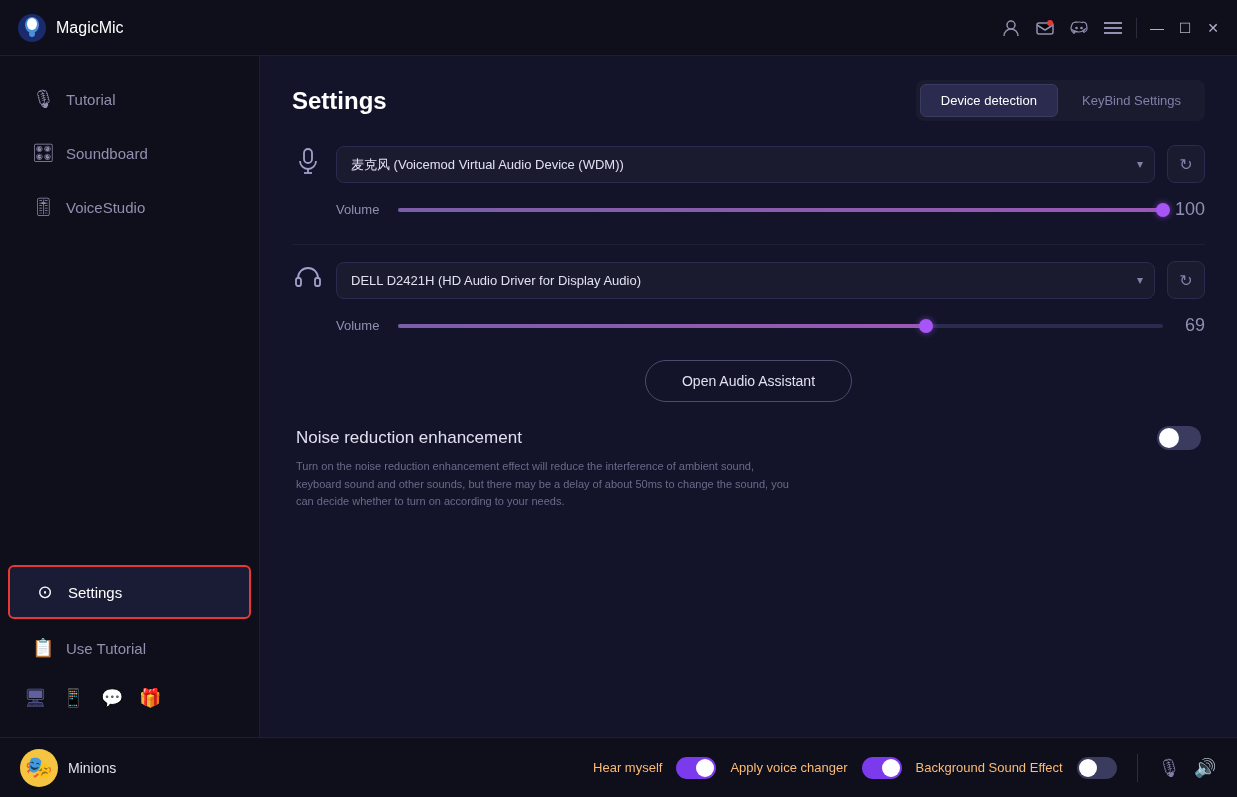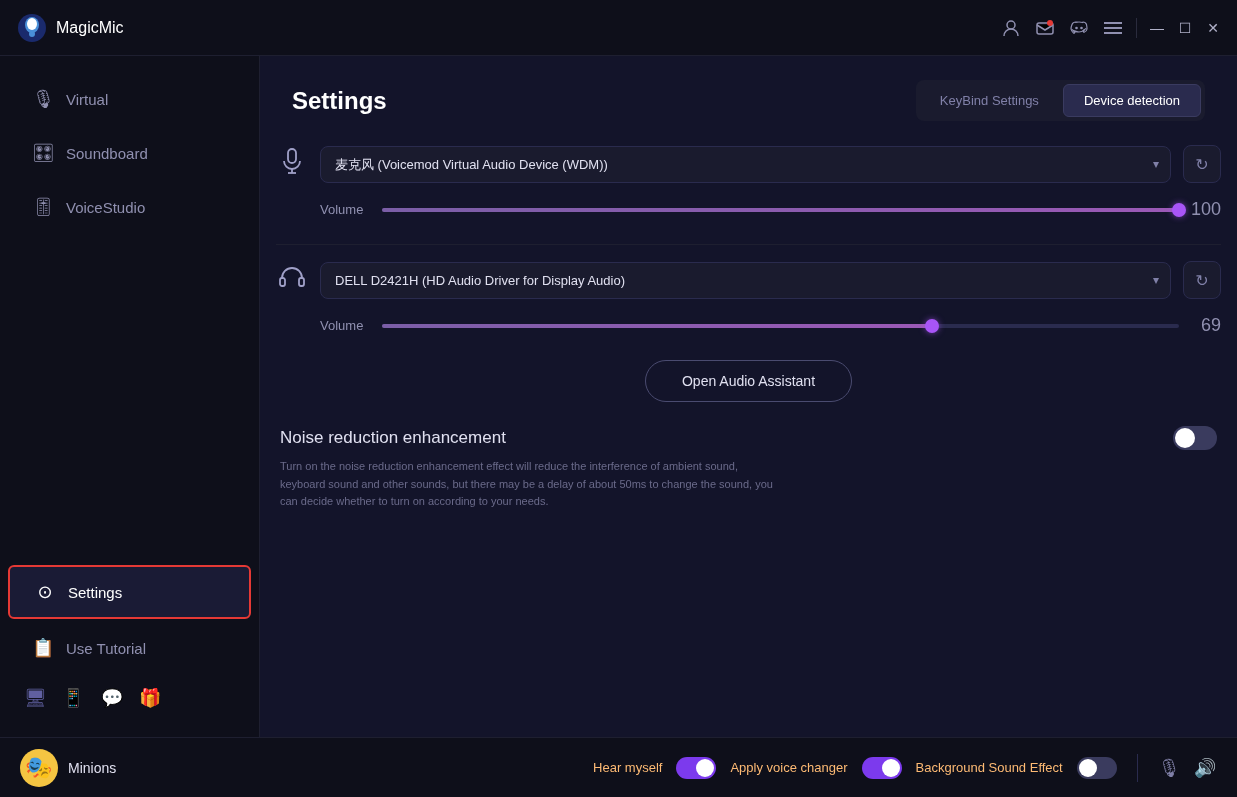--- a/index.html
+++ b/index.html
@@ -163,21 +163,21 @@
       background: #2a2b4e;
       color: #fff;
       border: 1px solid #3a3b60;
     }
     .tab-btn.inactive {
       background: transparent;
       color: #8080a8;
     }
     .content-body {
       flex: 1;
-      padding: 24px 16px;
+      padding: 24px 32px;
       overflow-y: auto;
     }
 
     
     .device-section {
       margin-bottom: 24px;
     }
     .device-row {
       display: flex;
       align-items: center;
@@ -477,21 +477,21 @@
     <div class="window-btn">☐</div>
     <div class="window-btn">✕</div>
   </div>
 </div>
 
 <div class="main-layout">
 
   <div class="sidebar">
     <div class="sidebar-item">
       <span class="sidebar-icon">🎙</span>
-      <span>Virtual</span>
+      <span>Tutorial</span>
     </div>
     <div class="sidebar-item">
       <span class="sidebar-icon">🎛</span>
       <span>Soundboard</span>
     </div>
     <div class="sidebar-item">
       <span class="sidebar-icon">🎚</span>
       <span>VoiceStudio</span>
     </div>
     <div class="sidebar-spacer"></div>
@@ -508,22 +508,22 @@
       <span class="sidebar-bottom-icon">📱</span>
       <span class="sidebar-bottom-icon">💬</span>
       <span class="sidebar-bottom-icon">🎁</span>
     </div>
   </div>
 
   <div class="content">
     <div class="content-header">
       <h1 class="page-title">Settings</h1>
       <div class="tab-group">
+        <button class="tab-btn active">Device detection</button>
         <button class="tab-btn inactive">KeyBind Settings</button>
-        <button class="tab-btn active">Device detection</button>
       </div>
     </div>
 
     <div class="content-body">
 
       <div class="device-section">
         <div class="device-row">
           <div class="device-icon">
             <svg width="24" height="28" viewBox="0 0 24 28">
                 <rect x="8" y="2" width="8" height="14" rx="4" fill="none" stroke="#a0a0c8" stroke-width="1.8"></rect>

